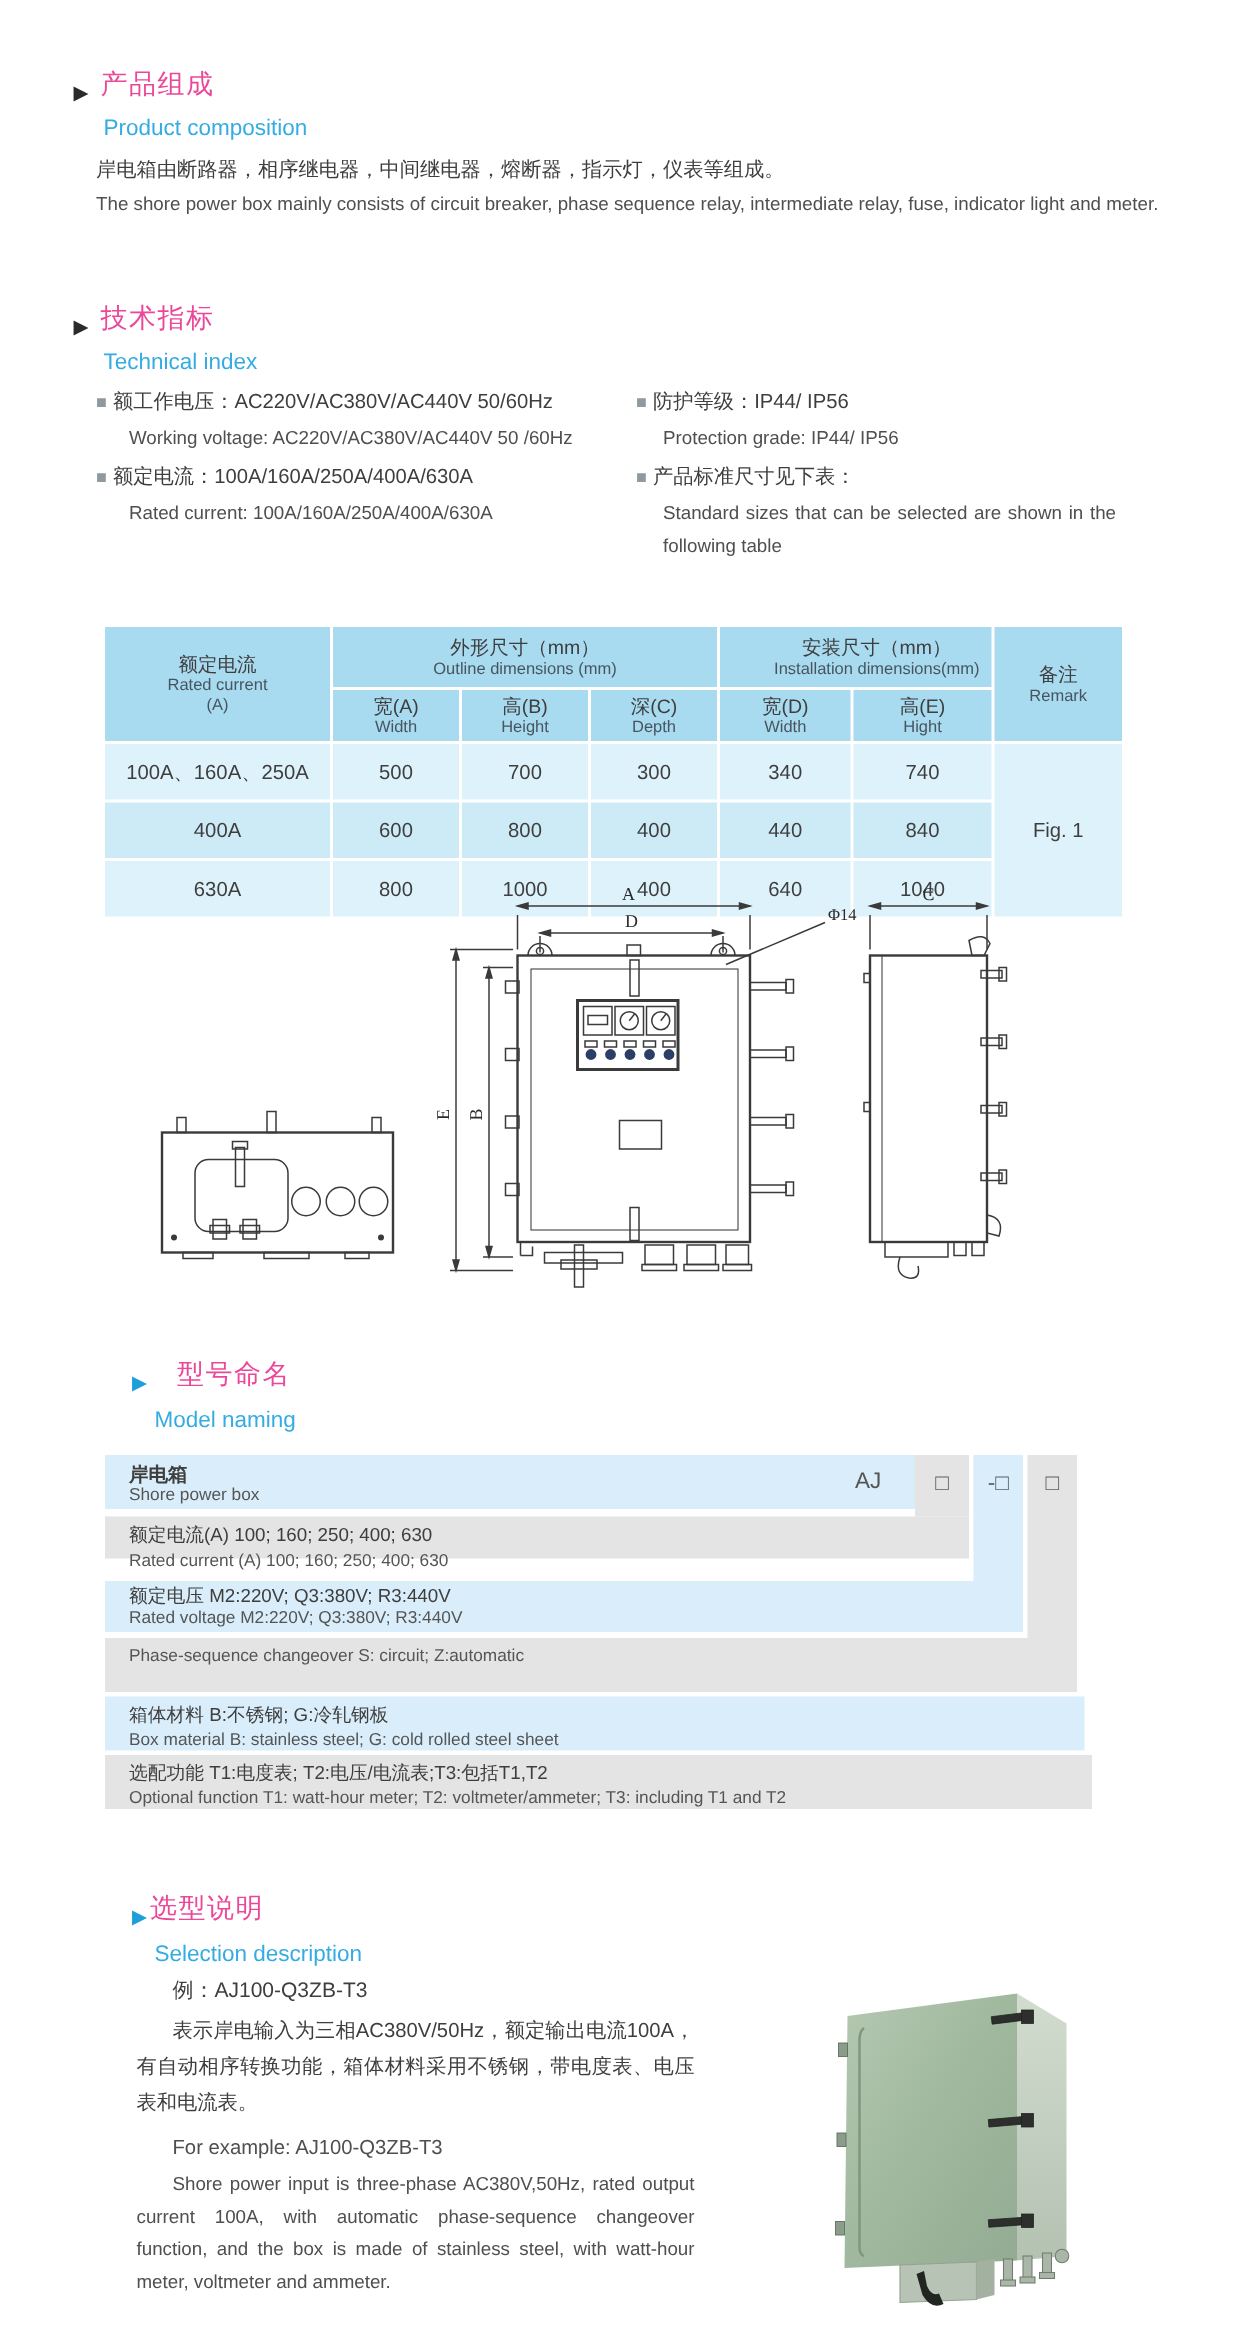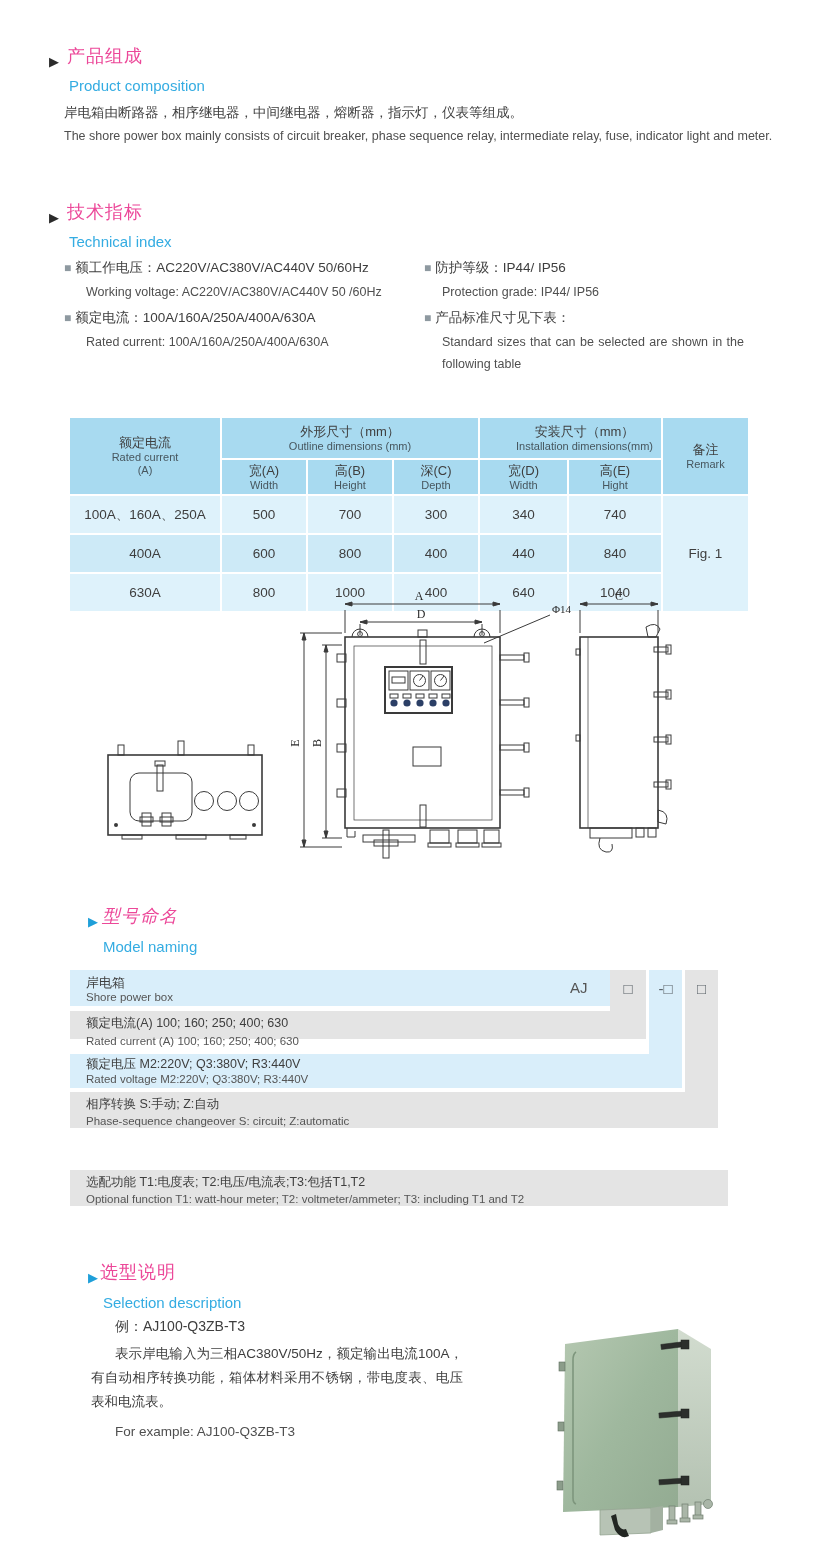--- a/index.html
+++ b/index.html
@@ -318,65 +318,69 @@
       <text x="339" y="15" text-anchor="middle">A</text>
       <text x="341" y="33" text-anchor="middle">D</text>
       <text x="472" y="28" font-size="11">Φ14</text>
       <text x="219" y="158" text-anchor="middle" transform="rotate(-90 219 158)">E</text>
       <text x="241" y="158" text-anchor="middle" transform="rotate(-90 241 158)">B</text>
       <text x="539" y="15" text-anchor="middle">C</text>
     </g>
   </svg>
 
   <span class="abs sec-arrow blue" style="left:88px;top:914px;">▶</span>
-  <div class="abs sec-title" style="left:102px;top:904px;font-style:italic;">型号命名</div>
+  <div class="abs sec-title" style="left:118px;top:904px;">型号命名</div>
   <div class="abs sec-sub" style="left:103px;top:938px;">Model naming</div>
 
   <div class="naming">
 
     <div class="nstrip ngray" style="left:540px;top:2px;width:36px;height:41px;">
         <span class="ncode">□</span>
       </div>
     <div class="nstrip nblue" style="left:579px;top:2px;width:33px;height:84px;">
         <span class="ncode">-□</span>
       </div>
     <div class="nstrip ngray" style="left:615px;top:2px;width:33px;height:122px;">
         <span class="ncode">□</span>
       </div>
 
     <div class="nrow nblue" style="top:2px;height:36px;width:540px;">
-      <div class="nzh" style="font-size:13px;padding-top:2px;">岸电箱</div>
+      <div class="nzh" style="font-size:13px;padding-top:2px;font-weight:bold;">岸电箱</div>
       <div class="nen">Shore power box</div>
     </div>
     <div class="naj">AJ</div>
     <div class="nrow ngray" style="top:43px;height:28px;width:576px;">
       <div class="nzh" style="padding-top:2px;">额定电流(A)  100; 160; 250; 400; 630</div>
       <div class="nen" style="padding-top:3px;">Rated current (A)  100; 160; 250; 400; 630</div>
     </div>
     <div class="nrow nblue" style="top:86px;height:34px;width:612px;">
       <div class="nzh">额定电压   M2:220V;  Q3:380V;  R3:440V</div>
       <div class="nen">Rated voltage   M2:220V;  Q3:380V;  R3:440V</div>
     </div>
     <div class="nrow ngray" style="top:124px;height:36px;width:648px;">
-      <div class="nzh" style="padding-top:2px;">相序转换  S:手动; Z:自动</div>
       <div class="nen" style="padding-top:2px;">Phase-sequence changeover  S: circuit;  Z:automatic</div>
+    </div>
+    <div class="nrow nblue" style="top:163px;height:36px;width:653px;">
+      <div class="nzh" style="padding-top:2px;">箱体材料    B:不锈钢;  G:冷轧钢板</div>
+      <div class="nen" style="padding-top:2px;">Box material    B: stainless steel; G: cold rolled steel sheet</div>
     </div>
     <div class="nrow ngray" style="top:202px;height:36px;width:658px;">
       <div class="nzh" style="padding-top:2px;">选配功能     T1:电度表;  T2:电压/电流表;T3:包括T1,T2</div>
       <div class="nen" style="padding-top:2px;">Optional function  T1: watt-hour meter; T2: voltmeter/ammeter; T3: including T1 and T2</div>
     </div>
   </div>
 
   <span class="abs sec-arrow blue" style="left:88px;top:1270px;">▶</span>
   <div class="abs sec-title" style="left:100px;top:1260px;">选型说明</div>
   <div class="abs sec-sub" style="left:103px;top:1294px;">Selection description</div>
 
   <div class="abs" style="left:115px;top:1318px;font-size:14px;color:#3e3e3e;">例：AJ100-Q3ZB-T3</div>
   <div class="para zh" style="left:91px;top:1342px;width:372px;font-size:13.5px;line-height:24px;text-indent:24px;color:#3e3e3e;">表示岸电输入为三相AC380V/50Hz，额定输出电流100A，有自动相序转换功能，箱体材料采用不锈钢，带电度表、电压表和电流表。</div>
   <div class="abs" style="left:115px;top:1424px;font-size:13.5px;color:#4f4f4f;">For example: AJ100-Q3ZB-T3</div>
+  <div class="para en" style="left:91px;top:1446px;width:372px;font-size:12.5px;line-height:21.5px;text-indent:24px;">Shore power input is three-phase AC380V,50Hz, rated output current 100A, with automatic phase-sequence changeover function, and the box is made of stainless steel, with watt-hour meter, voltmeter and ammeter.</div>
 
   <svg class="abs" style="left:545px;top:1292px;" width="285" height="268" viewBox="0 0 285 268">
     <defs>
       <linearGradient id="gFront" x1="0" y1="0" x2="1" y2="1">
         <stop offset="0" stop-color="#b5c8b1"></stop>
           <stop offset="0.5" stop-color="#9fb89e"></stop>
           <stop offset="1" stop-color="#93ab92"></stop>
       </linearGradient>
       <linearGradient id="gSide" x1="0" y1="0" x2="0" y2="1">
         <stop offset="0" stop-color="#d2dccf"></stop>

